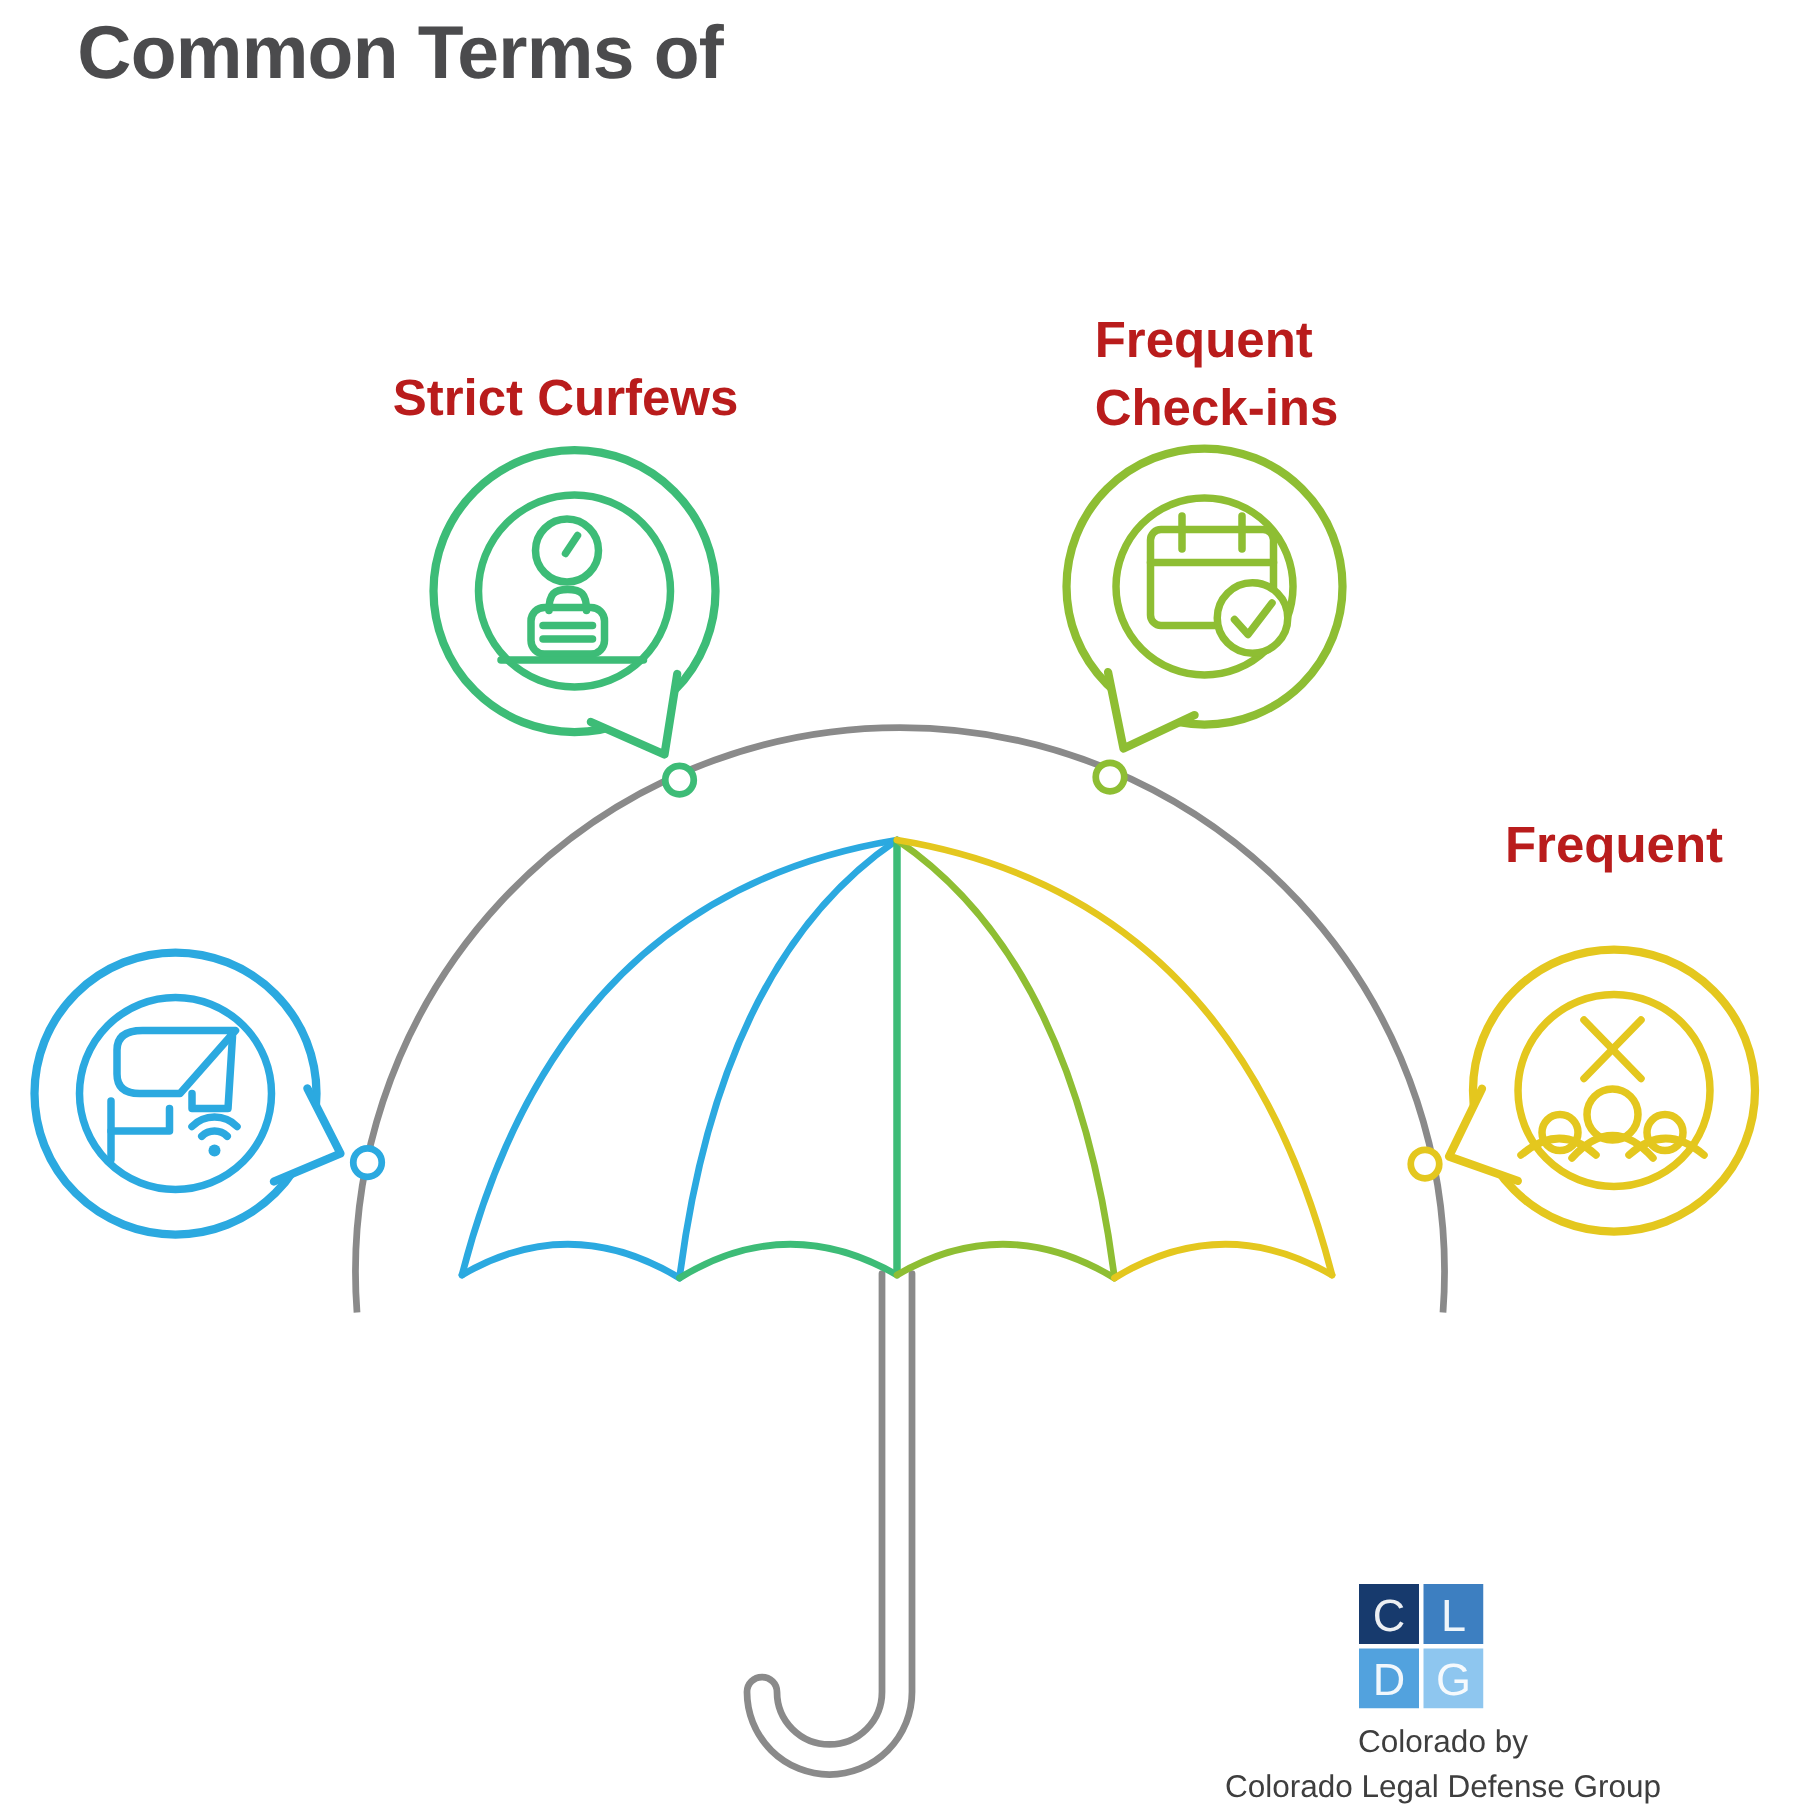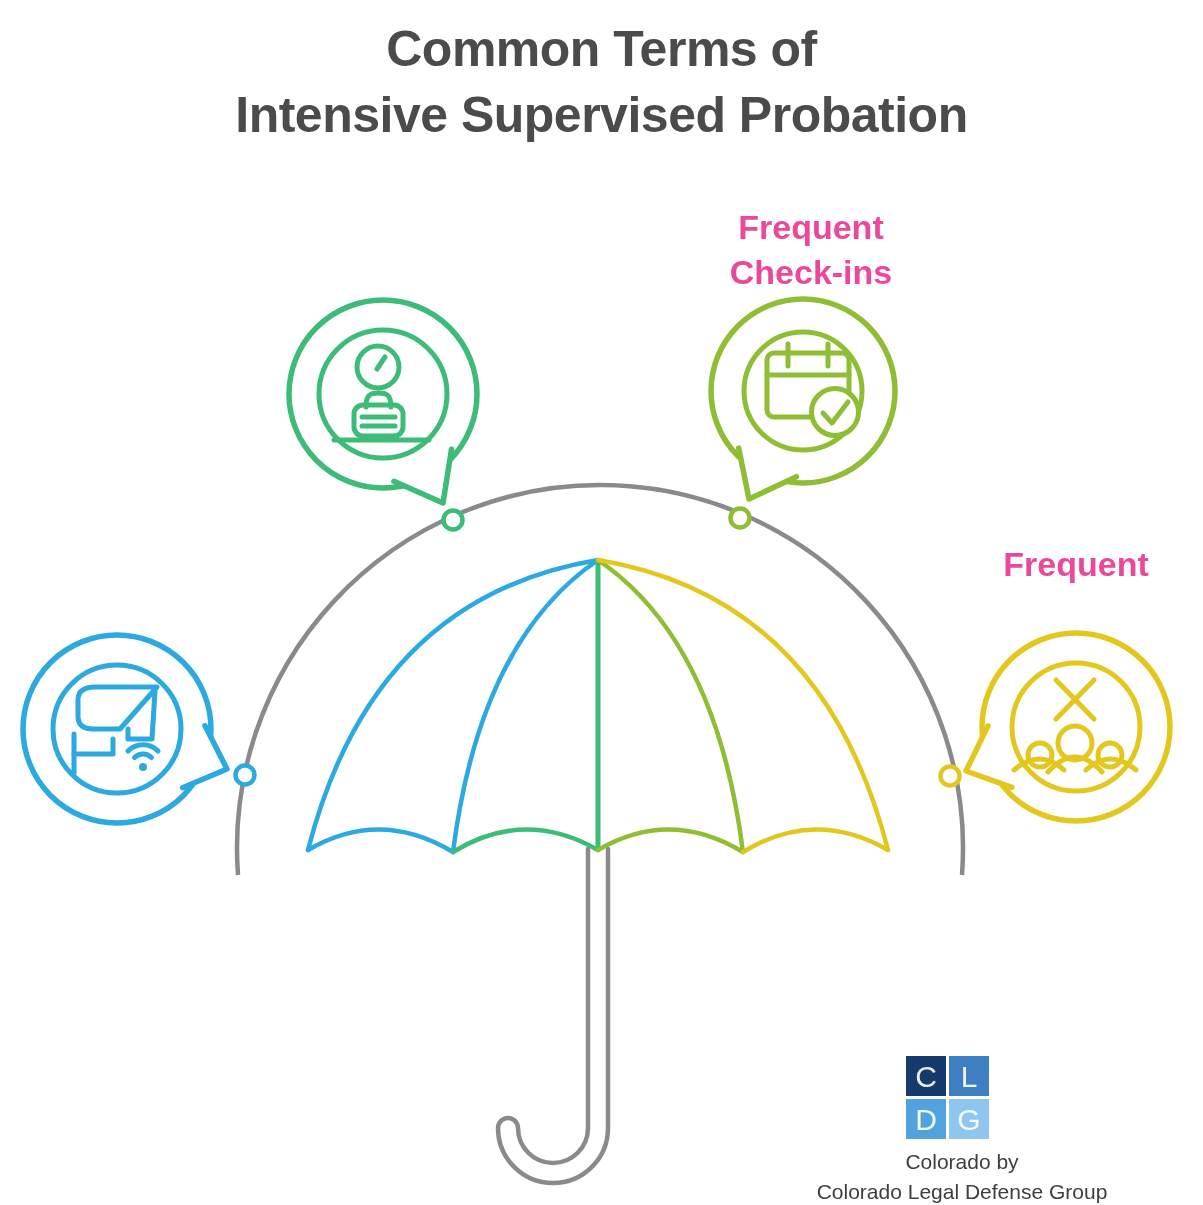--- a/index.html
+++ b/index.html
@@ -11,39 +11,39 @@
     overflow: hidden;
     font-family: "Liberation Sans", sans-serif;
   }
   .scene {
     position: absolute;
     left: 0; top: 0;
     width: 1203px; height: 1205px;
   }
   .title {
     position: absolute;
-    top: 16px;
+    top: 2px;
     left: 50%;
     transform: translateX(-50%);
     width: 1100px;
-    text-align: center;
+    text-align: left;
     font-size: 50px;
     font-weight: bold;
     color: #4b4b4d;
     line-height: 66px;
     letter-spacing: -0.5px;
     white-space: nowrap;
   }
   .term-label {
     position: absolute;
     transform: translate(-50%, -50%);
-    text-align: center;
+    text-align: left;
     font-size: 34px;
     font-weight: bold;
-    color: #ec4899;
+    color: #b91c1c;
     line-height: 45px;
     white-space: nowrap;
   }
   .label-strict-curfews      { left: 377px;  top: 266px; }
   .label-frequent-check-ins  { left: 811px;  top: 250px; }
   .label-electronic-monitoring { left: 114px; top: 565px; }
   .label-contact-restrictions  { left: 1076px; top: 564px; }
   .logo-svg {
     position: absolute;
     left: 906px;
@@ -68,21 +68,20 @@
     white-space: nowrap;
   }
 </style>
 </head>
 <body>
 
 <div class="stage">
 
   <div class="title">
     <div>Common Terms of</div>
-    <div>Intensive Supervised Probation</div>
   </div>
 
   <svg class="scene" viewBox="0 0 1203 1205">
 
     <g fill="none" stroke-width="4.5" stroke="#8a8a8a">
       <path d="M 238,875 A 363 363 0 1 1 962,875"></path>
       <path stroke-linecap="round" stroke-linejoin="round" d="M 608,849 L 608,1128 A 55 55 0 0 1 498,1128 A 10 10 0 0 1 518,1128 A 35 35 0 0 0 588,1128 L 588,849"></path>
     </g>
 
     <g fill="none" stroke-linecap="round">
@@ -166,20 +165,23 @@
         <circle cx="1040" cy="755" r="12"></circle>
         <circle cx="1075" cy="743" r="17"></circle>
         <circle cx="1110" cy="755" r="12"></circle>
         <path d="M 1014,770 Q 1040,748 1064,770"></path>
         <path d="M 1048,772 Q 1075,742 1102,772"></path>
         <path d="M 1086,770 Q 1110,748 1136,770"></path>
       </g>
     </g>
   </svg>
 
+  <div class="term-label label-strict-curfews">
+    <div>Strict Curfews</div>
+  </div>
   <div class="term-label label-frequent-check-ins">
     <div>Frequent</div>
     <div>Check-ins</div>
   </div>
   <div class="term-label label-contact-restrictions">
     <div>Frequent</div>
   </div>
 
   <svg class="logo-svg" viewBox="0 0 83 83">
     <rect x="0" y="0" width="40" height="40" fill="#173a6d"></rect>

